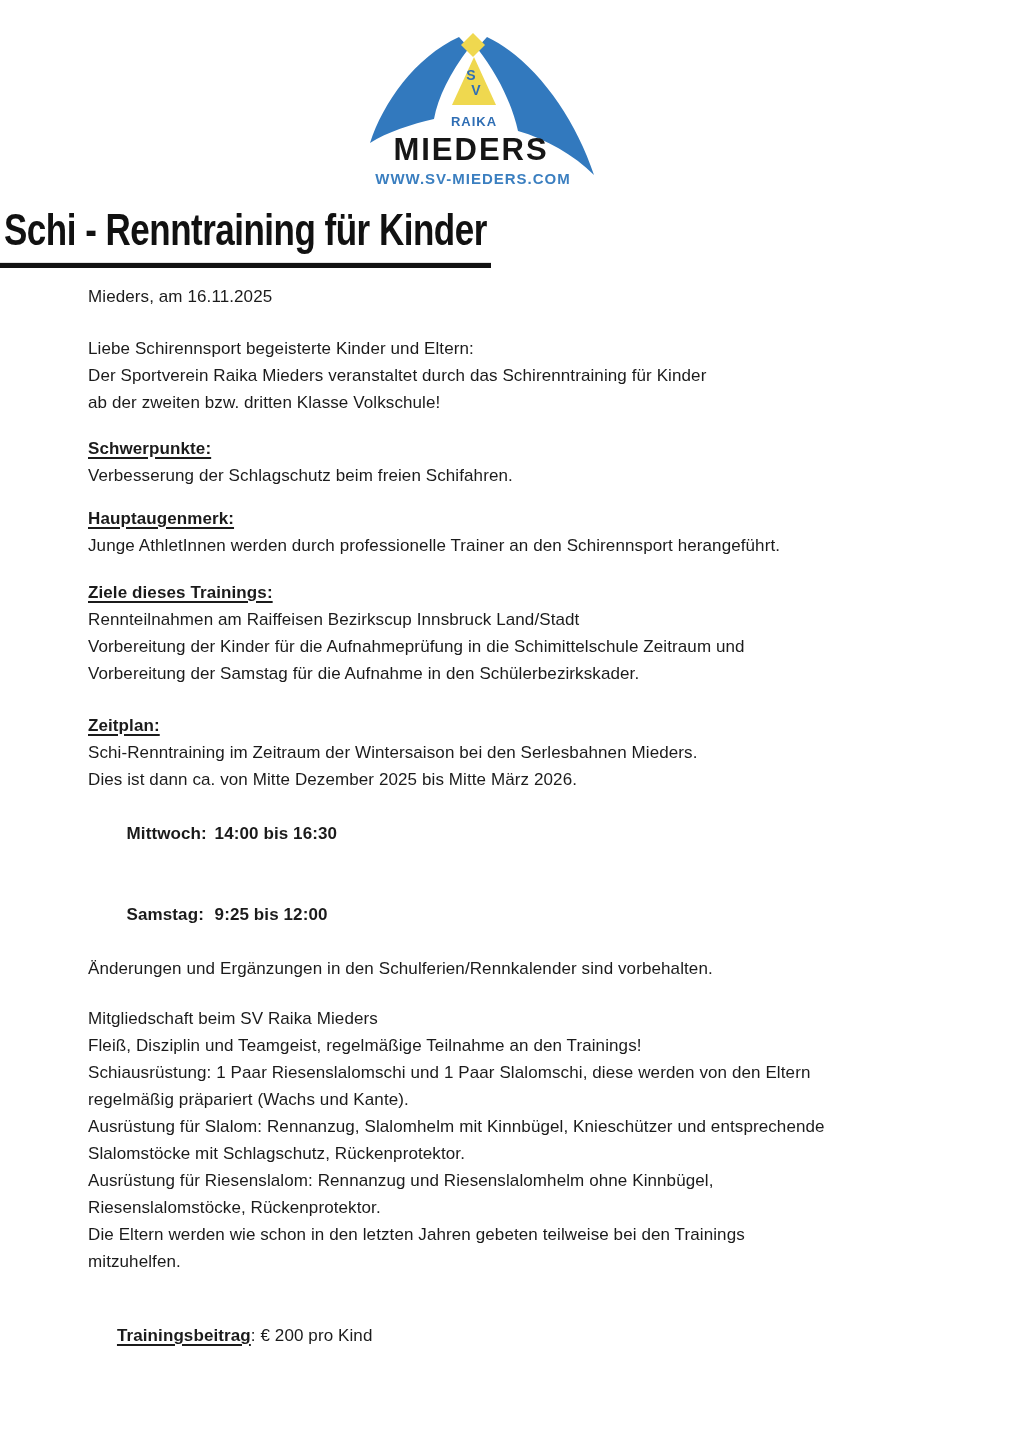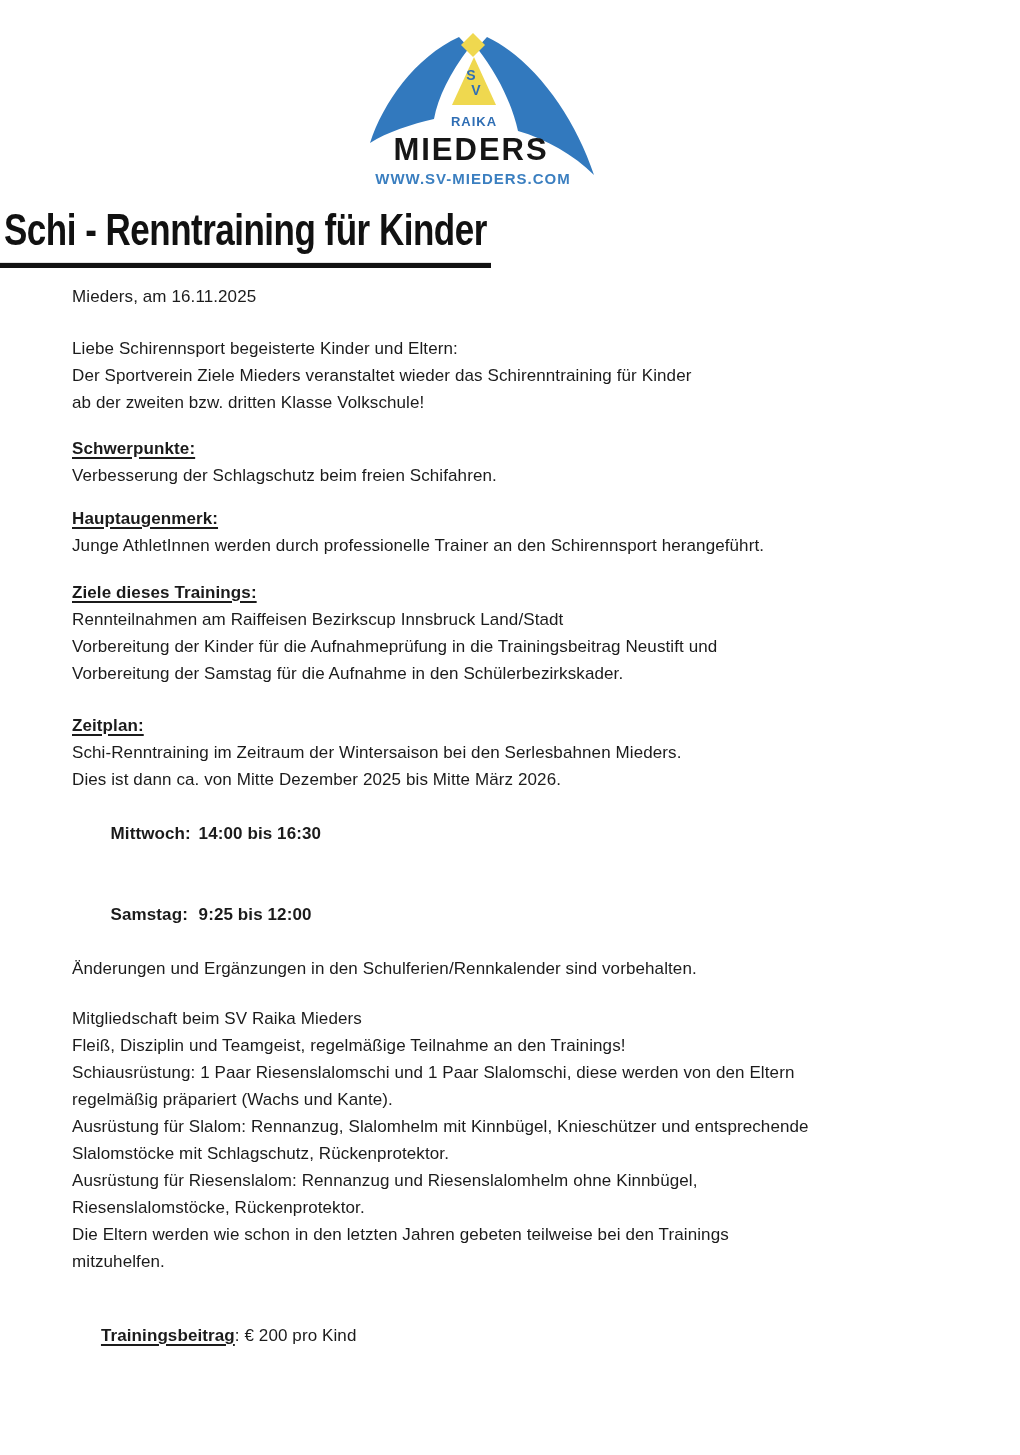--- a/index.html
+++ b/index.html
@@ -18,21 +18,21 @@
   .website  { font-family:"Liberation Sans",sans-serif; font-weight:bold; font-size:15px; fill:#3b7fc0; letter-spacing:1px; text-anchor:middle; }
   
   .title-row { margin-top:10px;text-decoration:underline; }
   .title {
     display:inline-block; margin:0; padding:0 4px 6px;
     font-size:35px; font-weight:bold; letter-spacing:-0.5px; color:#111;
     border-bottom:4px solid #121212;
     transform:scaleY(1.28); transform-origin:center bottom;
   }
   
-  .content { padding-left:72px; font-size:17px; line-height:27px; letter-spacing:0.1px; }
+  .content { padding-left:72px; font-size:17px; line-height:27px; letter-spacing:0.1px;margin-left:16px; }
   .line { white-space:pre; }
   .date-line { margin-top:15px; }
   .block-intro          { margin-top:25px; }
   .block-schwerpunkte   { margin-top:19px; }
   .block-hauptaugenmerk { margin-top:16px; }
   .block-ziele          { margin-top:20px; }
   .block-zeitplan       { margin-top:25px; }
   .block-voraussetzungen{ margin-top:23px; }
   .block-beitrag        { margin-top:20px; }
   .heading {
@@ -68,38 +68,38 @@
   <div class="title-row">
     <h1 class="title">Schi - Renntraining für Kinder</h1>
   </div>
 
   <div class="content">
 
     <div class="line date-line">Mieders, am 16.11.2025</div>
 
     <div class="block-intro">
       <div class="line">Liebe Schirennsport begeisterte Kinder und Eltern:</div>
-      <div class="line">Der Sportverein Ziele Mieders veranstaltet wieder das Schirenntraining für Kinder</div>
+      <div class="line">Der Sportverein Raika Mieders veranstaltet durch das Schirenntraining für Kinder</div>
       <div class="line">ab der zweiten bzw. dritten Klasse Volkschule!</div>
     </div>
 
     <div class="block-schwerpunkte">
       <div class="line heading">Schwerpunkte:</div>
       <div class="line">Verbesserung der Schlagschutz beim freien Schifahren.</div>
     </div>
 
     <div class="block-hauptaugenmerk">
       <div class="line heading">Hauptaugenmerk:</div>
       <div class="line">Junge AthletInnen werden durch professionelle Trainer an den Schirennsport herangeführt.</div>
     </div>
 
     <div class="block-ziele">
       <div class="line heading">Ziele dieses Trainings:</div>
       <div class="line">Rennteilnahmen am Raiffeisen Bezirkscup Innsbruck Land/Stadt</div>
-      <div class="line">Vorbereitung der Kinder für die Aufnahmeprüfung in die Trainingsbeitrag Neustift und</div>
+      <div class="line">Vorbereitung der Kinder für die Aufnahmeprüfung in die Schimittelschule Zeitraum und</div>
       <div class="line">Vorbereitung der Samstag für die Aufnahme in den Schülerbezirkskader.</div>
     </div>
 
     <div class="block-zeitplan">
       <div class="line heading">Zeitplan:</div>
       <div class="line">Schi-Renntraining im Zeitraum der Wintersaison bei den Serlesbahnen Mieders.</div>
       <div class="line">Dies ist dann ca. von Mitte Dezember 2025 bis Mitte März 2026.</div>
       <div class="line schedule-row">
         <span class="day">Mittwoch:</span><span class="time">14:00 bis 16:30</span>
       </div>

